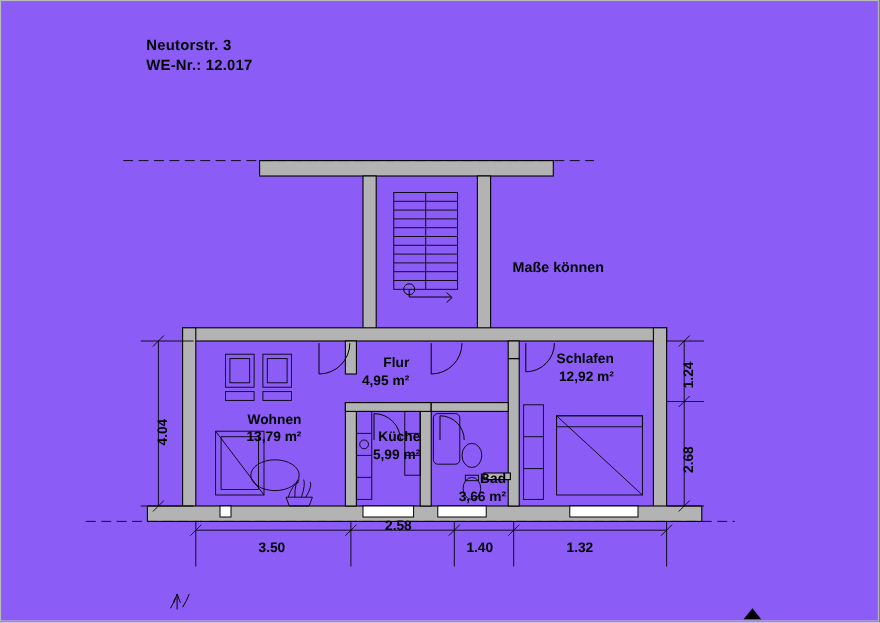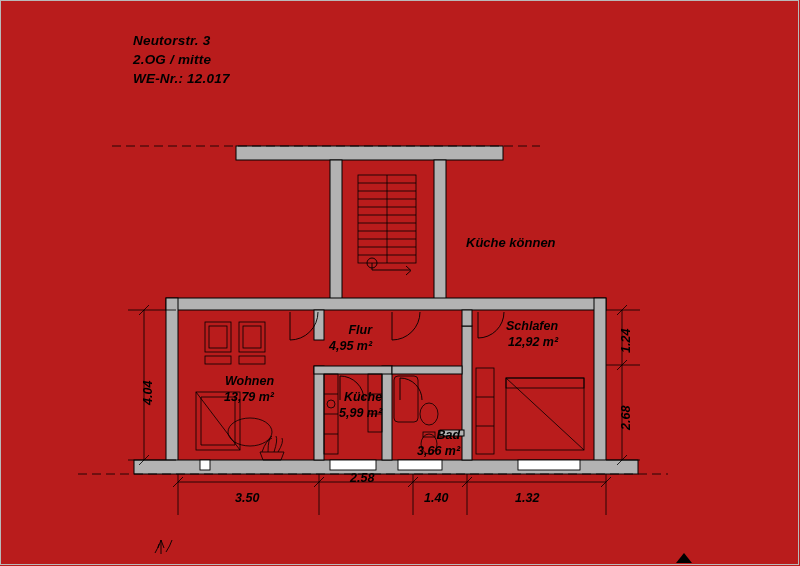--- a/index.html
+++ b/index.html
@@ -7,23 +7,22 @@
     padding: 0;
     background: #ffffff;
   }
   body {
     font-family: "Liberation Sans", sans-serif;
   }
   #page {
     position: relative;
     width: 800px;
     height: 566px;
-    background: #b91c1c;
+    background: #8b5cf6;
     overflow: hidden;
-    font-style: italic;
   }
   .border-frame {
     position: absolute;
     left: 0; top: 0;
     width: 799px; height: 565px;
     border: 1px solid #b9b9b9;
     box-sizing: border-box;
   }
   .title-block {
     position: absolute;
@@ -73,26 +72,25 @@
 </style>
 </head>
 <body>
 
 <div id="page">
 
   <div class="border-frame"></div>
 
   <div class="title-block">
     <div>Neutorstr. 3</div>
-    <div>2.OG / mitte</div>
     <div>WE-Nr.: 12.017</div>
   </div>
 
   <div class="note">
-    <div>Küche können</div>
+    <div>Maße können</div>
   </div>
 
   <svg class="plan" viewBox="0 0 800 566">
 
     <g>
 
       <rect x="236" y="146" width="267" height="14" fill="#b3b3b3" stroke="#000" stroke-width="1"></rect>
 
       <rect x="330" y="160" width="12" height="140" fill="#b3b3b3" stroke="#000" stroke-width="1"></rect>
 

